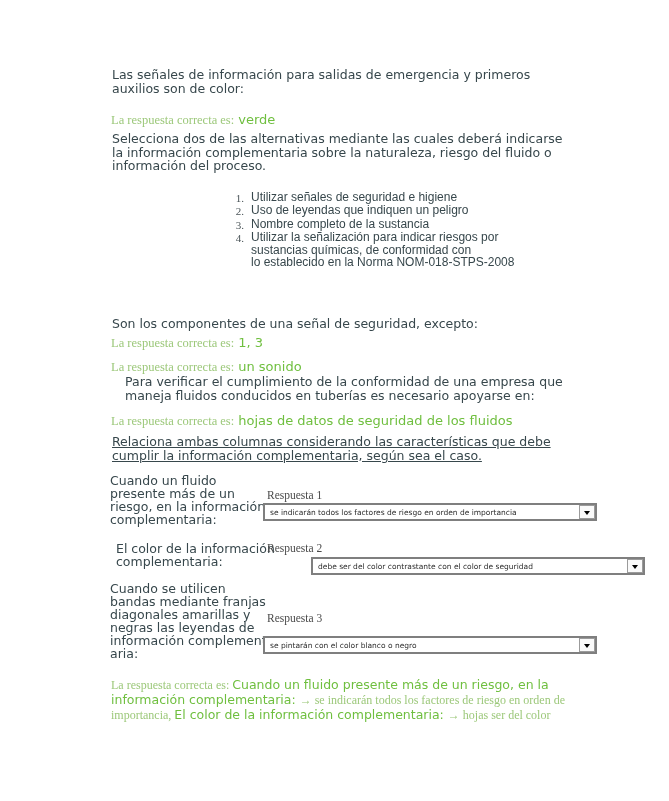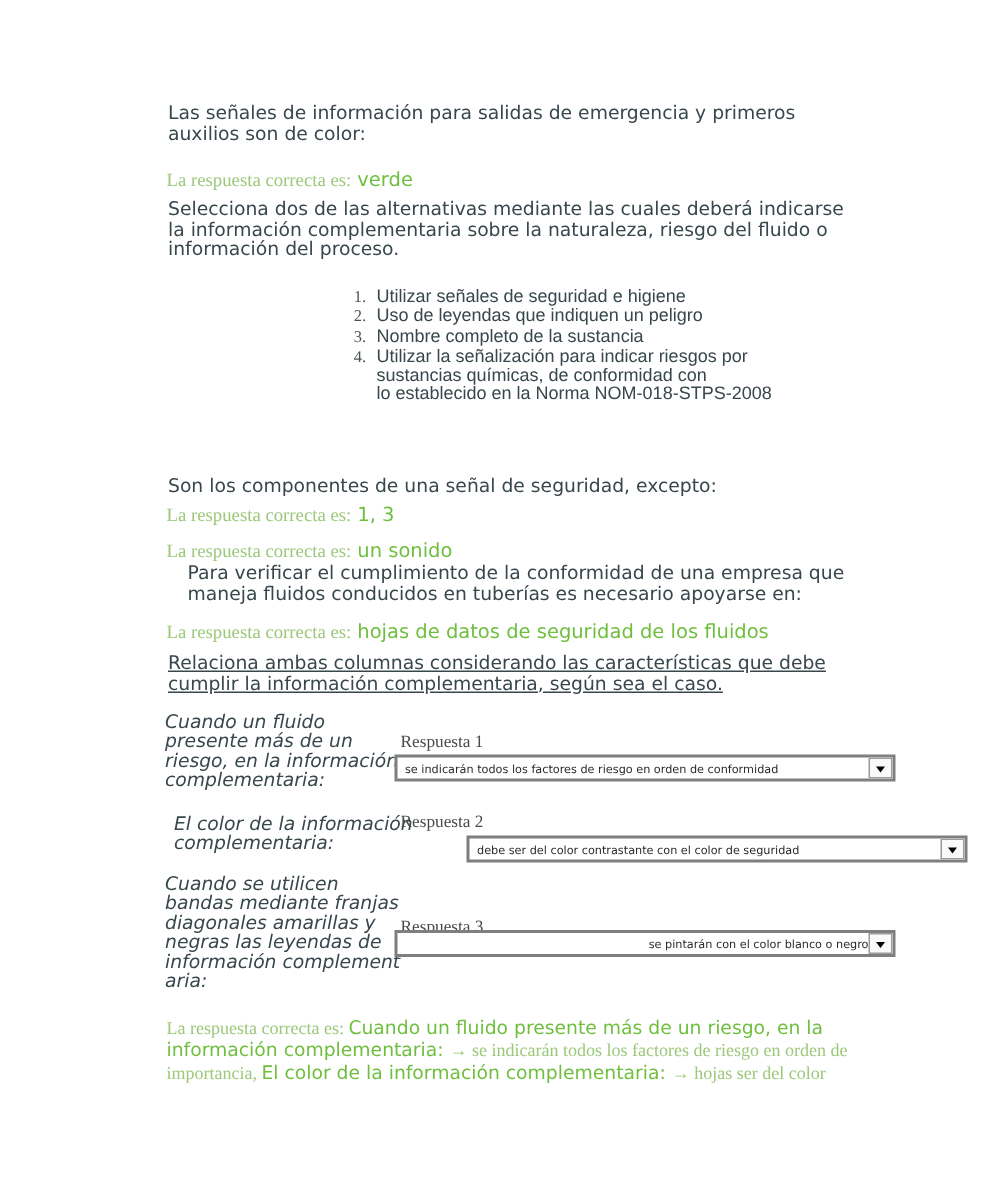--- a/index.html
+++ b/index.html
@@ -55,21 +55,20 @@
     white-space: pre-line;
   }
   
   .mlabel {
     font-family: "DejaVu Sans", sans-serif;
     font-size: 12.5px;
     line-height: 13px;
     color: #37474c;
     white-space: pre-line;
     width: 170px;
-    font-style: italic;
   }
   .resp {
     font-family: "Liberation Serif", serif;
     font-size: 11.5px;
     color: #4a4a4a;
   }
   .dd {
     display: flex;
     align-items: center;
     width: 334px;
@@ -173,21 +172,21 @@
 
   <div class="abs q" style="left:112px; top:435px;text-decoration:underline;">Relaciona ambas columnas considerando las características que debe
 cumplir la información complementaria, según sea el caso.</div>
 
   <div class="abs mlabel" style="left:110px; top:474px;">Cuando un fluido
 presente más de un
 riesgo, en la información
 complementaria:</div>
   <div class="abs resp" style="left:267px; top:489px;">Respuesta 1</div>
   <div class="abs dd" style="left:263px; top:503px;">
-    <span class="dd-text">se indicarán todos los factores de riesgo en orden de conformidad</span>
+    <span class="dd-text">se indicarán todos los factores de riesgo en orden de importancia</span>
     <span class="dd-btn">
         <span class="dd-arrow"></span>
       </span>
   </div>
 
   <div class="abs mlabel" style="left:116px; top:542px;">El color de la información
 complementaria:</div>
   <div class="abs resp" style="left:267px; top:542px;">Respuesta 2</div>
   <div class="abs dd" style="left:263px; top:557px;margin-left:48px;">
     <span class="dd-text">debe ser del color contrastante con el color de seguridad</span>
@@ -196,21 +195,21 @@
       </span>
   </div>
 
   <div class="abs mlabel" style="left:110px; top:582px;">Cuando se utilicen
 bandas mediante franjas
 diagonales amarillas y
 negras las leyendas de
 información complement
 aria:</div>
   <div class="abs resp" style="left:267px; top:612px;">Respuesta 3</div>
-  <div class="abs dd" style="left:263px; top:620px;text-align:right;">
+  <div class="abs dd" style="left:263px; top:636px;">
     <span class="dd-text">se pintarán con el color blanco o negro</span>
     <span class="dd-btn">
         <span class="dd-arrow"></span>
       </span>
   </div>
 
   <div class="abs final" style="left:111px; top:677px;">
     <span class="f-serif">La respuesta correcta es: </span><span class="f-sans">Cuando un fluido presente más de un riesgo, en la información complementaria: </span><span class="f-serif">→ se indicarán todos los factores de riesgo en orden de importancia, </span><span class="f-sans">El color de la información complementaria: </span><span class="f-serif">→ hojas ser del color</span>
   </div>
 

